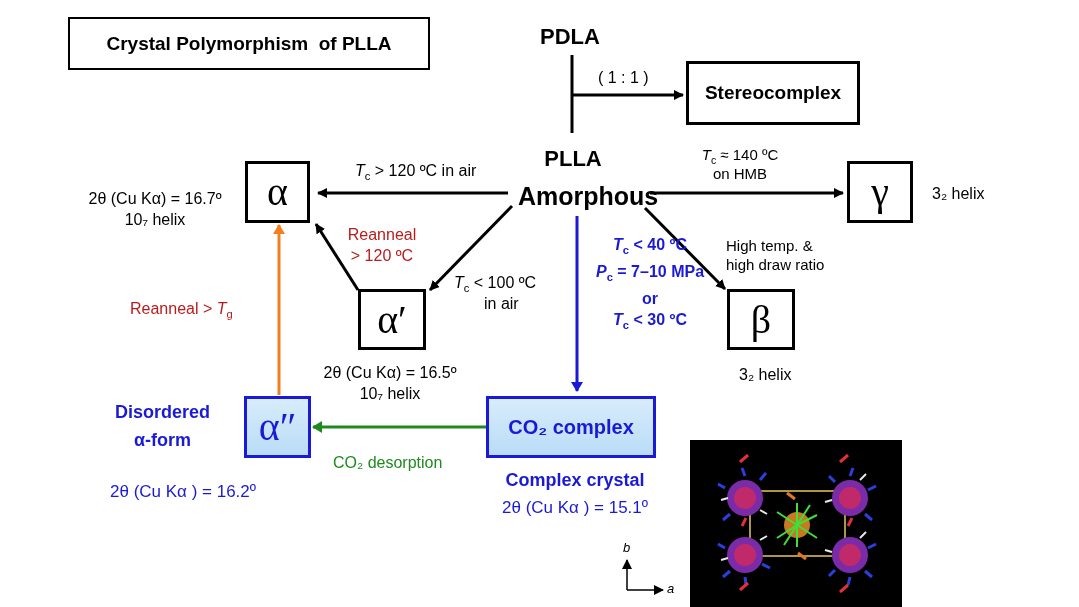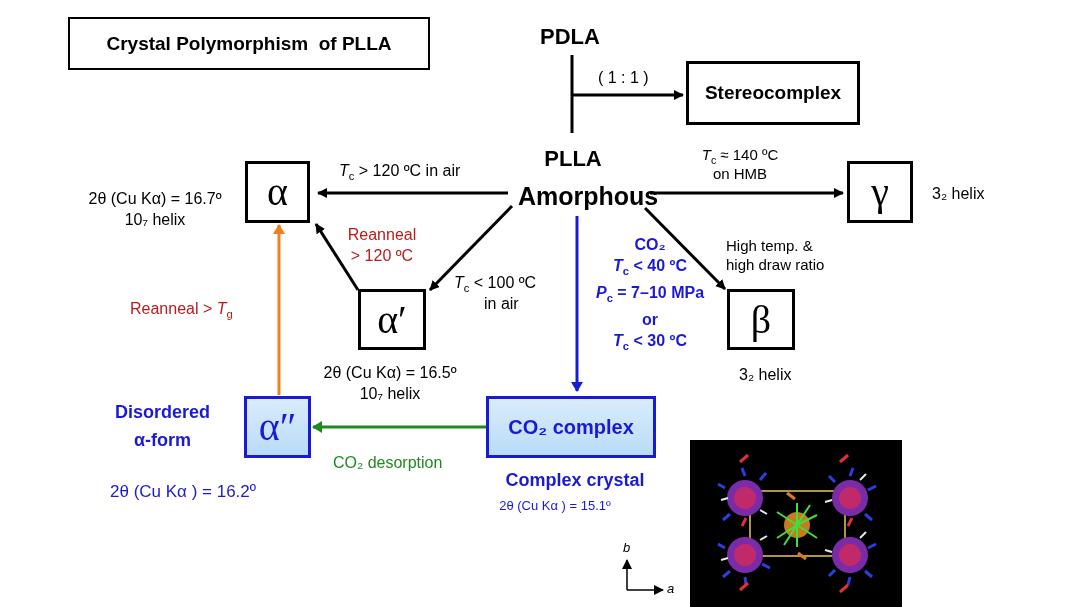--- a/index.html
+++ b/index.html
@@ -75,21 +75,21 @@
 
 <div class="abs bold center" style="left:540px;top:146px;width:66px;font-size:22px;">PLLA</div>
 <div class="abs bold" style="left:518px;top:182px;font-size:25px;">Amorphous</div>
 
 <div class="box" style="left:245px;top:161px;width:65px;height:62px;">
   <span class="greek">α</span>
 </div>
 <div class="abs t16 center" style="left:70px;top:188px;width:170px;">2θ (Cu Kα) = 16.7º</div>
 <div class="abs t16 center" style="left:90px;top:209px;width:130px;">10₇ helix</div>
 
-<div class="abs t16" style="left:339px;top:160px;">
+<div class="abs t16" style="left:355px;top:160px;">
   <i>T</i><sub>c</sub><span> &gt; 120 ºC in air</span>
 </div>
 
 <div class="abs center t15" style="left:685px;top:145px;width:110px;">
   <i>T</i><sub>c</sub><span> ≈ 140 ºC</span>
 </div>
 <div class="abs center t15" style="left:685px;top:164px;width:110px;">on HMB</div>
 
 <div class="box" style="left:847px;top:161px;width:66px;height:62px;">
   <span class="greek">γ</span>
@@ -116,42 +116,41 @@
   <span class="greek">α′</span>
 </div>
 <div class="abs t16 center" style="left:305px;top:362px;width:170px;">2θ (Cu Kα) = 16.5º</div>
 <div class="abs t16 center" style="left:325px;top:383px;width:130px;">10₇ helix</div>
 
 <div class="abs t16 red" style="left:130px;top:298px;">
   <span style="white-space:pre;">Reanneal &gt; </span><i>T</i><sub>g</sub>
 </div>
 
 <div class="abs bold blue center" style="left:585px;top:234px;width:130px;font-size:16px;line-height:21px;">
-  <div>CO₂</div>
   <div><i>T</i><sub>c</sub><span> &lt; 40 ºC</span></div>
   <div><i>P</i><sub>c</sub><span> = 7–10 MPa</span></div>
   <div>or</div>
   <div><i>T</i><sub>c</sub><span> &lt; 30 ºC</span></div>
 </div>
 
 <div class="abs bold blue center" style="left:100px;top:402px;width:125px;font-size:18px;">Disordered</div>
 <div class="abs bold blue center" style="left:100px;top:430px;width:125px;font-size:18px;">α-form</div>
 
 <div class="bluebox" style="left:244px;top:396px;width:67px;height:62px;">
   <span class="greek blue">α″</span>
 </div>
 <div class="abs blue" style="left:110px;top:482px;font-size:17px;">2θ (Cu Kα ) = 16.2º</div>
 
 <div class="abs t16 green" style="left:333px;top:452px;">CO₂ desorption</div>
 
 <div class="bluebox" style="left:486px;top:396px;width:170px;height:62px;">
   <span class="bold blue" style="font-size:20px;">CO₂ complex</span>
 </div>
 <div class="abs bold blue center" style="left:480px;top:470px;width:190px;font-size:18px;">Complex crystal</div>
-<div class="abs blue center" style="left:455px;top:498px;width:200px;font-size:13px;">2θ (Cu Kα ) = 15.1º</div>
+<div class="abs blue center" style="left:475px;top:498px;width:200px;font-size:17px;">2θ (Cu Kα ) = 15.1º</div>
 
 <div class="abs" style="left:623px;top:540px;font-size:13px;font-style:italic;">b</div>
 <div class="abs" style="left:667px;top:581px;font-size:13px;font-style:italic;">a</div>
 
 <div class="abs" style="left:690px;top:440px;width:212px;height:167px;background:#000;">
   <svg width="212" height="167">
     <rect x="60" y="51" width="95" height="65" fill="none" stroke="#e8c95a" stroke-width="1.5"></rect>
     <g>
       <circle cx="55" cy="58" r="18" fill="#7a2ba8"></circle>
       <circle cx="55" cy="58" r="11" fill="#c02a6a"></circle>

